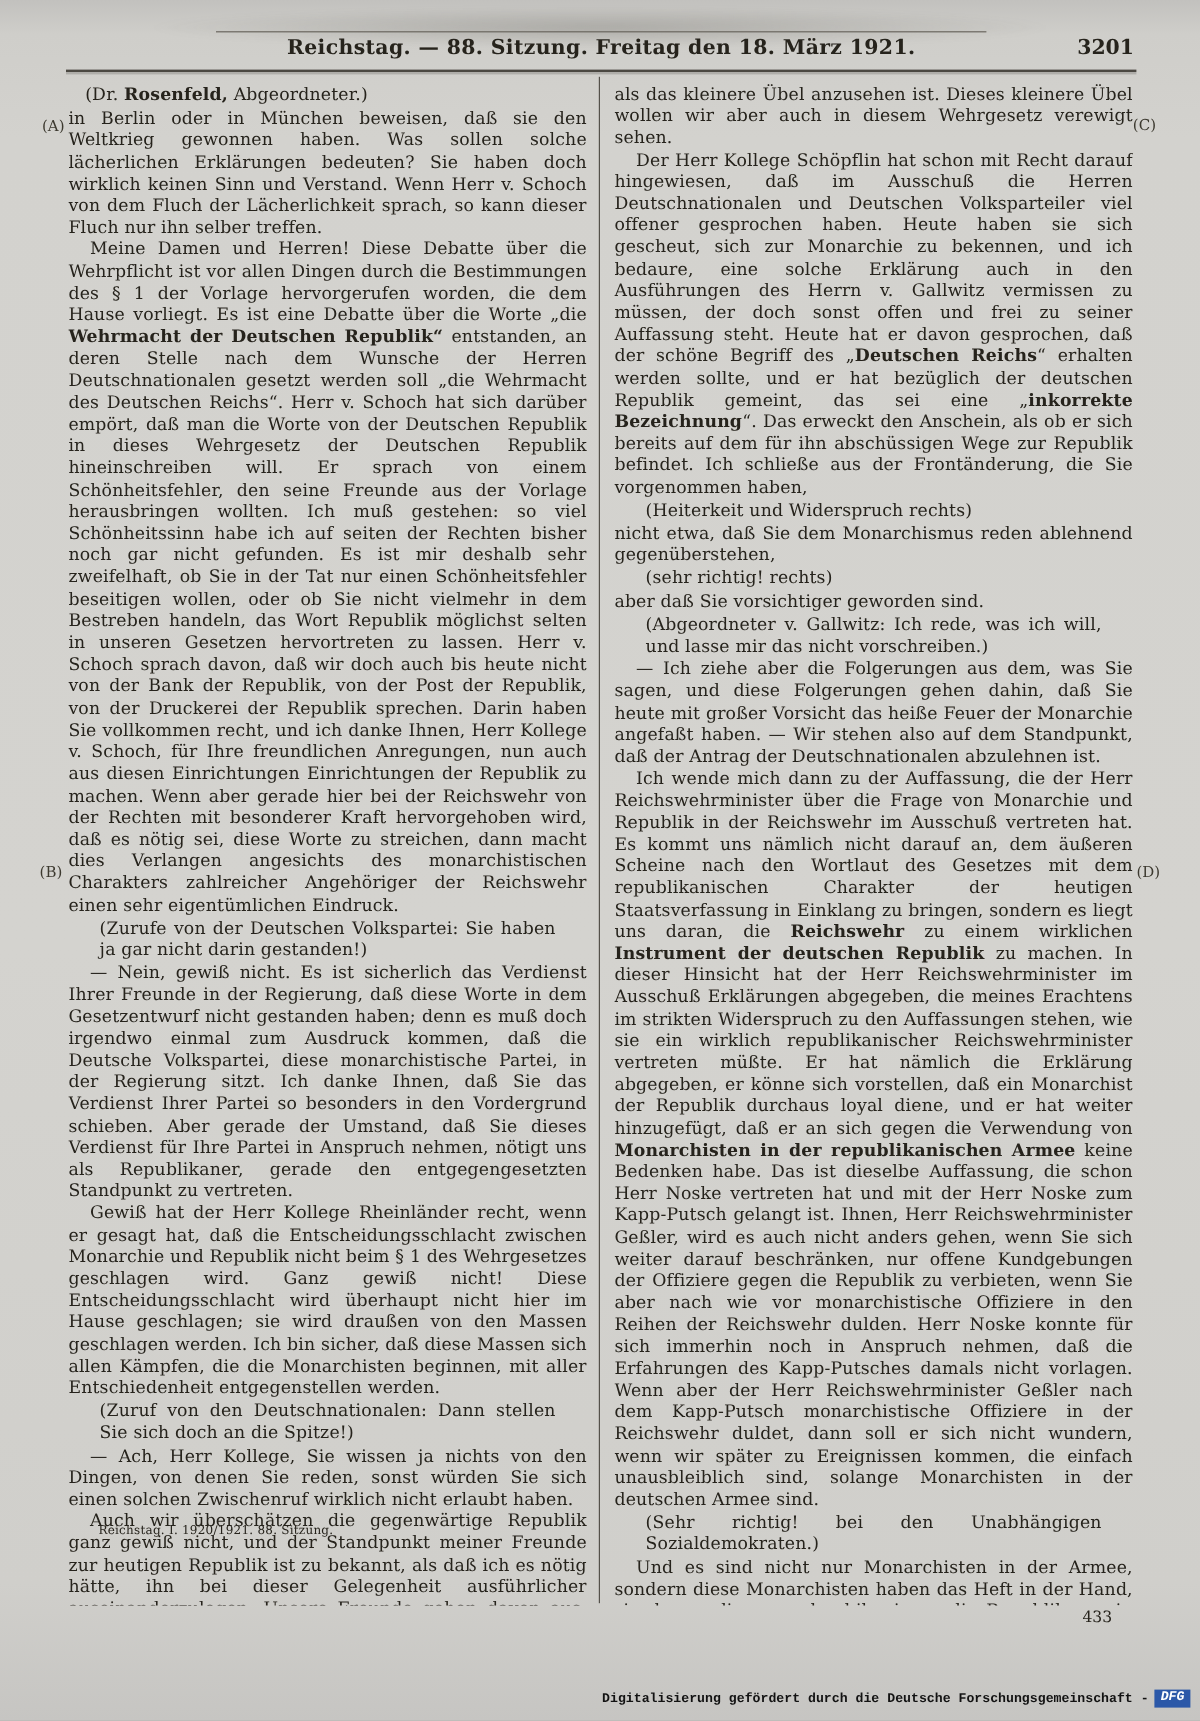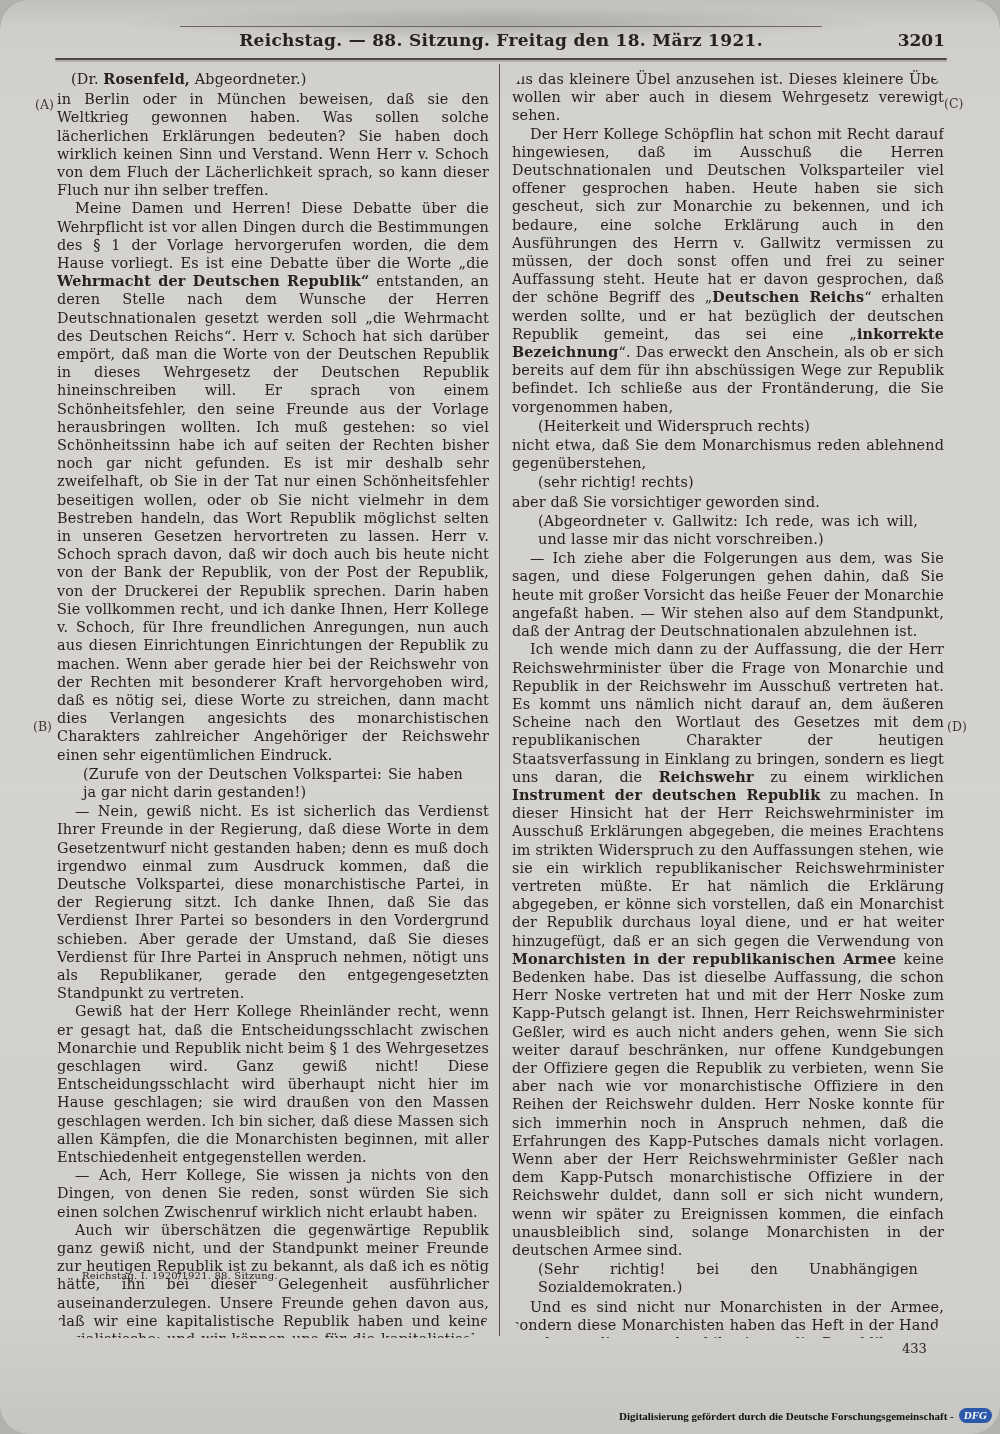--- a/index.html
+++ b/index.html
@@ -1,15 +1,15 @@
 <!DOCTYPE html>
 <html lang="de"><head>
 <meta charset="utf-8">
 <style>
-  * { margin:0; padding:0; box-sizing:border-box;border-radius:29px; }
+  * { margin:0; padding:0; box-sizing:border-box; }
   html, body { width:1000px; height:1434px; overflow:hidden; }
   body {
     font-family: "DejaVu Serif", "Liberation Serif", serif;
     background: #b2b1ae;
     color:#26231c;
     position:relative;
   }
   .page {
     position:absolute; inset:0;
     background: linear-gradient(180deg,#c2c1be 0%, #cfceca 2%, #d3d2ce 8%, #d4d3cf 55%, #d0cfcb 92%, #c6c5c2 100%);
@@ -53,21 +53,21 @@
   p.stage   { text-indent:0; padding:1px 26px; }
   p.speaker { text-indent:14px; margin-bottom:2px; }
   .b { font-weight:bold; }
   
   .foot-left  { position:absolute; left:82px;  top:1270px; font-size:10px; letter-spacing:.2px; }
   .foot-right { position:absolute; left:856px; top:1341px; font-size:13px;margin-left:46px; }
   
   .credit {
     position:absolute; right:8px; top:1408px;
     display:flex; align-items:center; gap:5px;
-    font-family:Liberation Serif, serif;
+    font-family:Liberation Mono, monospace;
     font-size:11px; color:#121212; font-weight:bold;
   }
   .dfg-logo {
     background:#2b58a8; color:#ffffff; font-style:italic; font-weight:bold;
     font-size:11px; padding:1px 5px; line-height:13px;
   }
 </style>
 </head>
 <body>
 
@@ -90,20 +90,21 @@
 
   <div class="col-divider"></div>
 
   <div class="col col-left">
     <p class="speaker"><span>(Dr. </span><span class="b">Rosenfeld,</span><span> Abgeordneter.)</span></p>
     <p class="noindent">in Berlin oder in München beweisen, daß sie den Weltkrieg gewonnen haben. Was sollen solche lächerlichen Erklärungen bedeuten? Sie haben doch wirklich keinen Sinn und Verstand. Wenn Herr v. Schoch von dem Fluch der Lächerlichkeit sprach, so kann dieser Fluch nur ihn selber treffen.</p>
     <p class="body"><span>Meine Damen und Herren! Diese Debatte über die Wehrpflicht ist vor allen Dingen durch die Bestimmungen des § 1 der Vorlage hervorgerufen worden, die dem Hause vorliegt. Es ist eine Debatte über die Worte „die </span><span class="b">Wehrmacht der Deutschen Republik“</span><span> entstanden, an deren Stelle nach dem Wunsche der Herren Deutschnationalen gesetzt werden soll „die Wehrmacht des Deutschen Reichs“. Herr v. Schoch hat sich darüber empört, daß man die Worte von der Deutschen Republik in dieses Wehrgesetz der Deutschen Republik hineinschreiben will. Er sprach von einem Schönheitsfehler, den seine Freunde aus der Vorlage herausbringen wollten. Ich muß gestehen: so viel Schönheitssinn habe ich auf seiten der Rechten bisher noch gar nicht gefunden. Es ist mir deshalb sehr zweifelhaft, ob Sie in der Tat nur einen Schönheitsfehler beseitigen wollen, oder ob Sie nicht vielmehr in dem Bestreben handeln, das Wort Republik möglichst selten in unseren Gesetzen hervortreten zu lassen. Herr v. Schoch sprach davon, daß wir doch auch bis heute nicht von der Bank der Republik, von der Post der Republik, von der Druckerei der Republik sprechen. Darin haben Sie vollkommen recht, und ich danke Ihnen, Herr Kollege v. Schoch, für Ihre freundlichen Anregungen, nun auch aus diesen Einrichtungen Einrichtungen der Republik zu machen. Wenn aber gerade hier bei der Reichswehr von der Rechten mit besonderer Kraft hervorgehoben wird, daß es nötig sei, diese Worte zu streichen, dann macht dies Verlangen angesichts des monarchistischen Charakters zahlreicher Angehöriger der Reichswehr einen sehr eigentümlichen Eindruck.</span></p>
     <p class="stage">(Zurufe von der Deutschen Volkspartei: Sie haben ja gar nicht darin gestanden!)</p>
     <p class="body">— Nein, gewiß nicht. Es ist sicherlich das Verdienst Ihrer Freunde in der Regierung, daß diese Worte in dem Gesetzentwurf nicht gestanden haben; denn es muß doch irgendwo einmal zum Ausdruck kommen, daß die Deutsche Volkspartei, diese monarchistische Partei, in der Regierung sitzt. Ich danke Ihnen, daß Sie das Verdienst Ihrer Partei so besonders in den Vordergrund schieben. Aber gerade der Umstand, daß Sie dieses Verdienst für Ihre Partei in Anspruch nehmen, nötigt uns als Republikaner, gerade den entgegengesetzten Standpunkt zu vertreten.</p>
     <p class="body">Gewiß hat der Herr Kollege Rheinländer recht, wenn er gesagt hat, daß die Entscheidungsschlacht zwischen Monarchie und Republik nicht beim § 1 des Wehrgesetzes geschlagen wird. Ganz gewiß nicht! Diese Entscheidungsschlacht wird überhaupt nicht hier im Hause geschlagen; sie wird draußen von den Massen geschlagen werden. Ich bin sicher, daß diese Massen sich allen Kämpfen, die die Monarchisten beginnen, mit aller Entschiedenheit entgegenstellen werden.</p>
+    <p class="stage">(Zuruf von den Deutschnationalen: Dann stellen Sie sich doch an die Spitze!)</p>
     <p class="body">— Ach, Herr Kollege, Sie wissen ja nichts von den Dingen, von denen Sie reden, sonst würden Sie sich einen solchen Zwischenruf wirklich nicht erlaubt haben.</p>
     <p class="body">Auch wir überschätzen die gegenwärtige Republik ganz gewiß nicht, und der Standpunkt meiner Freunde zur heutigen Republik ist zu bekannt, als daß ich es nötig hätte, ihn bei dieser Gelegenheit ausführlicher auseinanderzulegen. Unsere Freunde gehen davon aus, daß wir eine kapitalistische Republik haben und keine sozialistische; und wir können uns für die kapitalistische Republik auch nur deshalb einsetzen, weil sie gegenüber der Monarchie</p>
   </div>
 
   <div class="col col-right">
     <p class="noindent">als das kleinere Übel anzusehen ist. Dieses kleinere Übel wollen wir aber auch in diesem Wehrgesetz verewigt sehen.</p>
     <p class="body"><span>Der Herr Kollege Schöpflin hat schon mit Recht darauf hingewiesen, daß im Ausschuß die Herren Deutschnationalen und Deutschen Volksparteiler viel offener gesprochen haben. Heute haben sie sich gescheut, sich zur Monarchie zu bekennen, und ich bedaure, eine solche Erklärung auch in den Ausführungen des Herrn v. Gallwitz vermissen zu müssen, der doch sonst offen und frei zu seiner Auffassung steht. Heute hat er davon gesprochen, daß der schöne Begriff des „</span><span class="b">Deutschen Reichs</span><span>“ erhalten werden sollte, und er hat bezüglich der deutschen Republik gemeint, das sei eine „</span><span class="b">inkorrekte Bezeichnung</span><span>“. Das erweckt den Anschein, als ob er sich bereits auf dem für ihn abschüssigen Wege zur Republik befindet. Ich schließe aus der Frontänderung, die Sie vorgenommen haben,</span></p>
     <p class="stage">(Heiterkeit und Widerspruch rechts)</p>
     <p class="noindent">nicht etwa, daß Sie dem Monarchismus reden ablehnend gegenüberstehen,</p>
     <p class="stage">(sehr richtig! rechts)</p>

